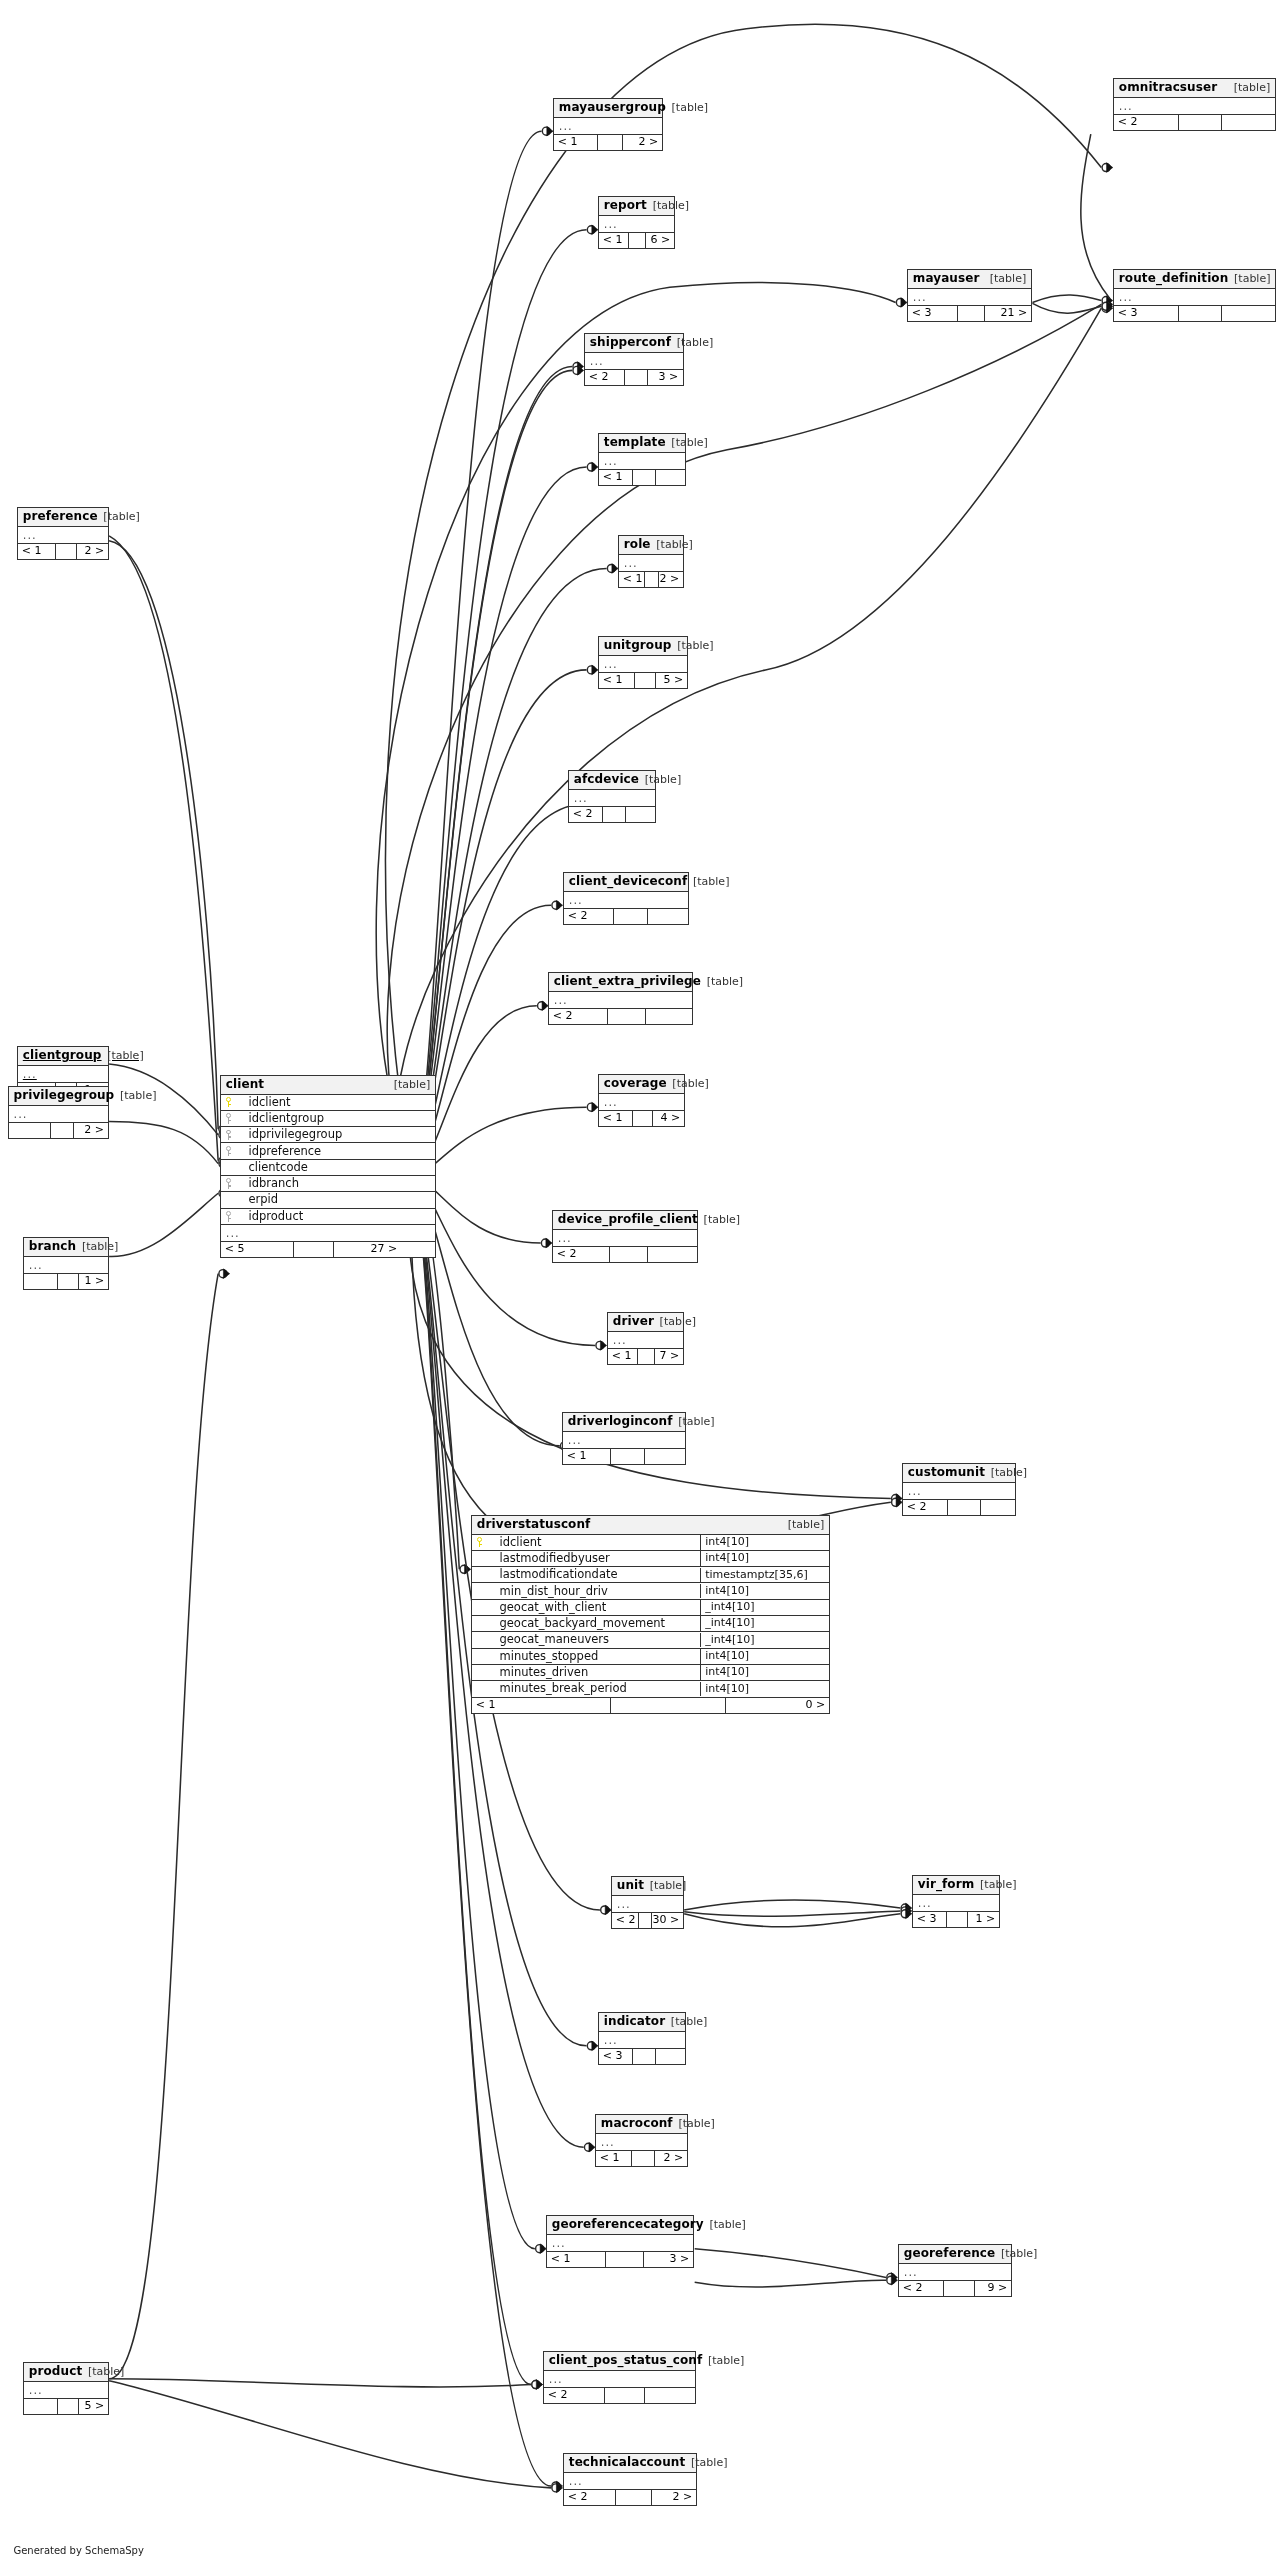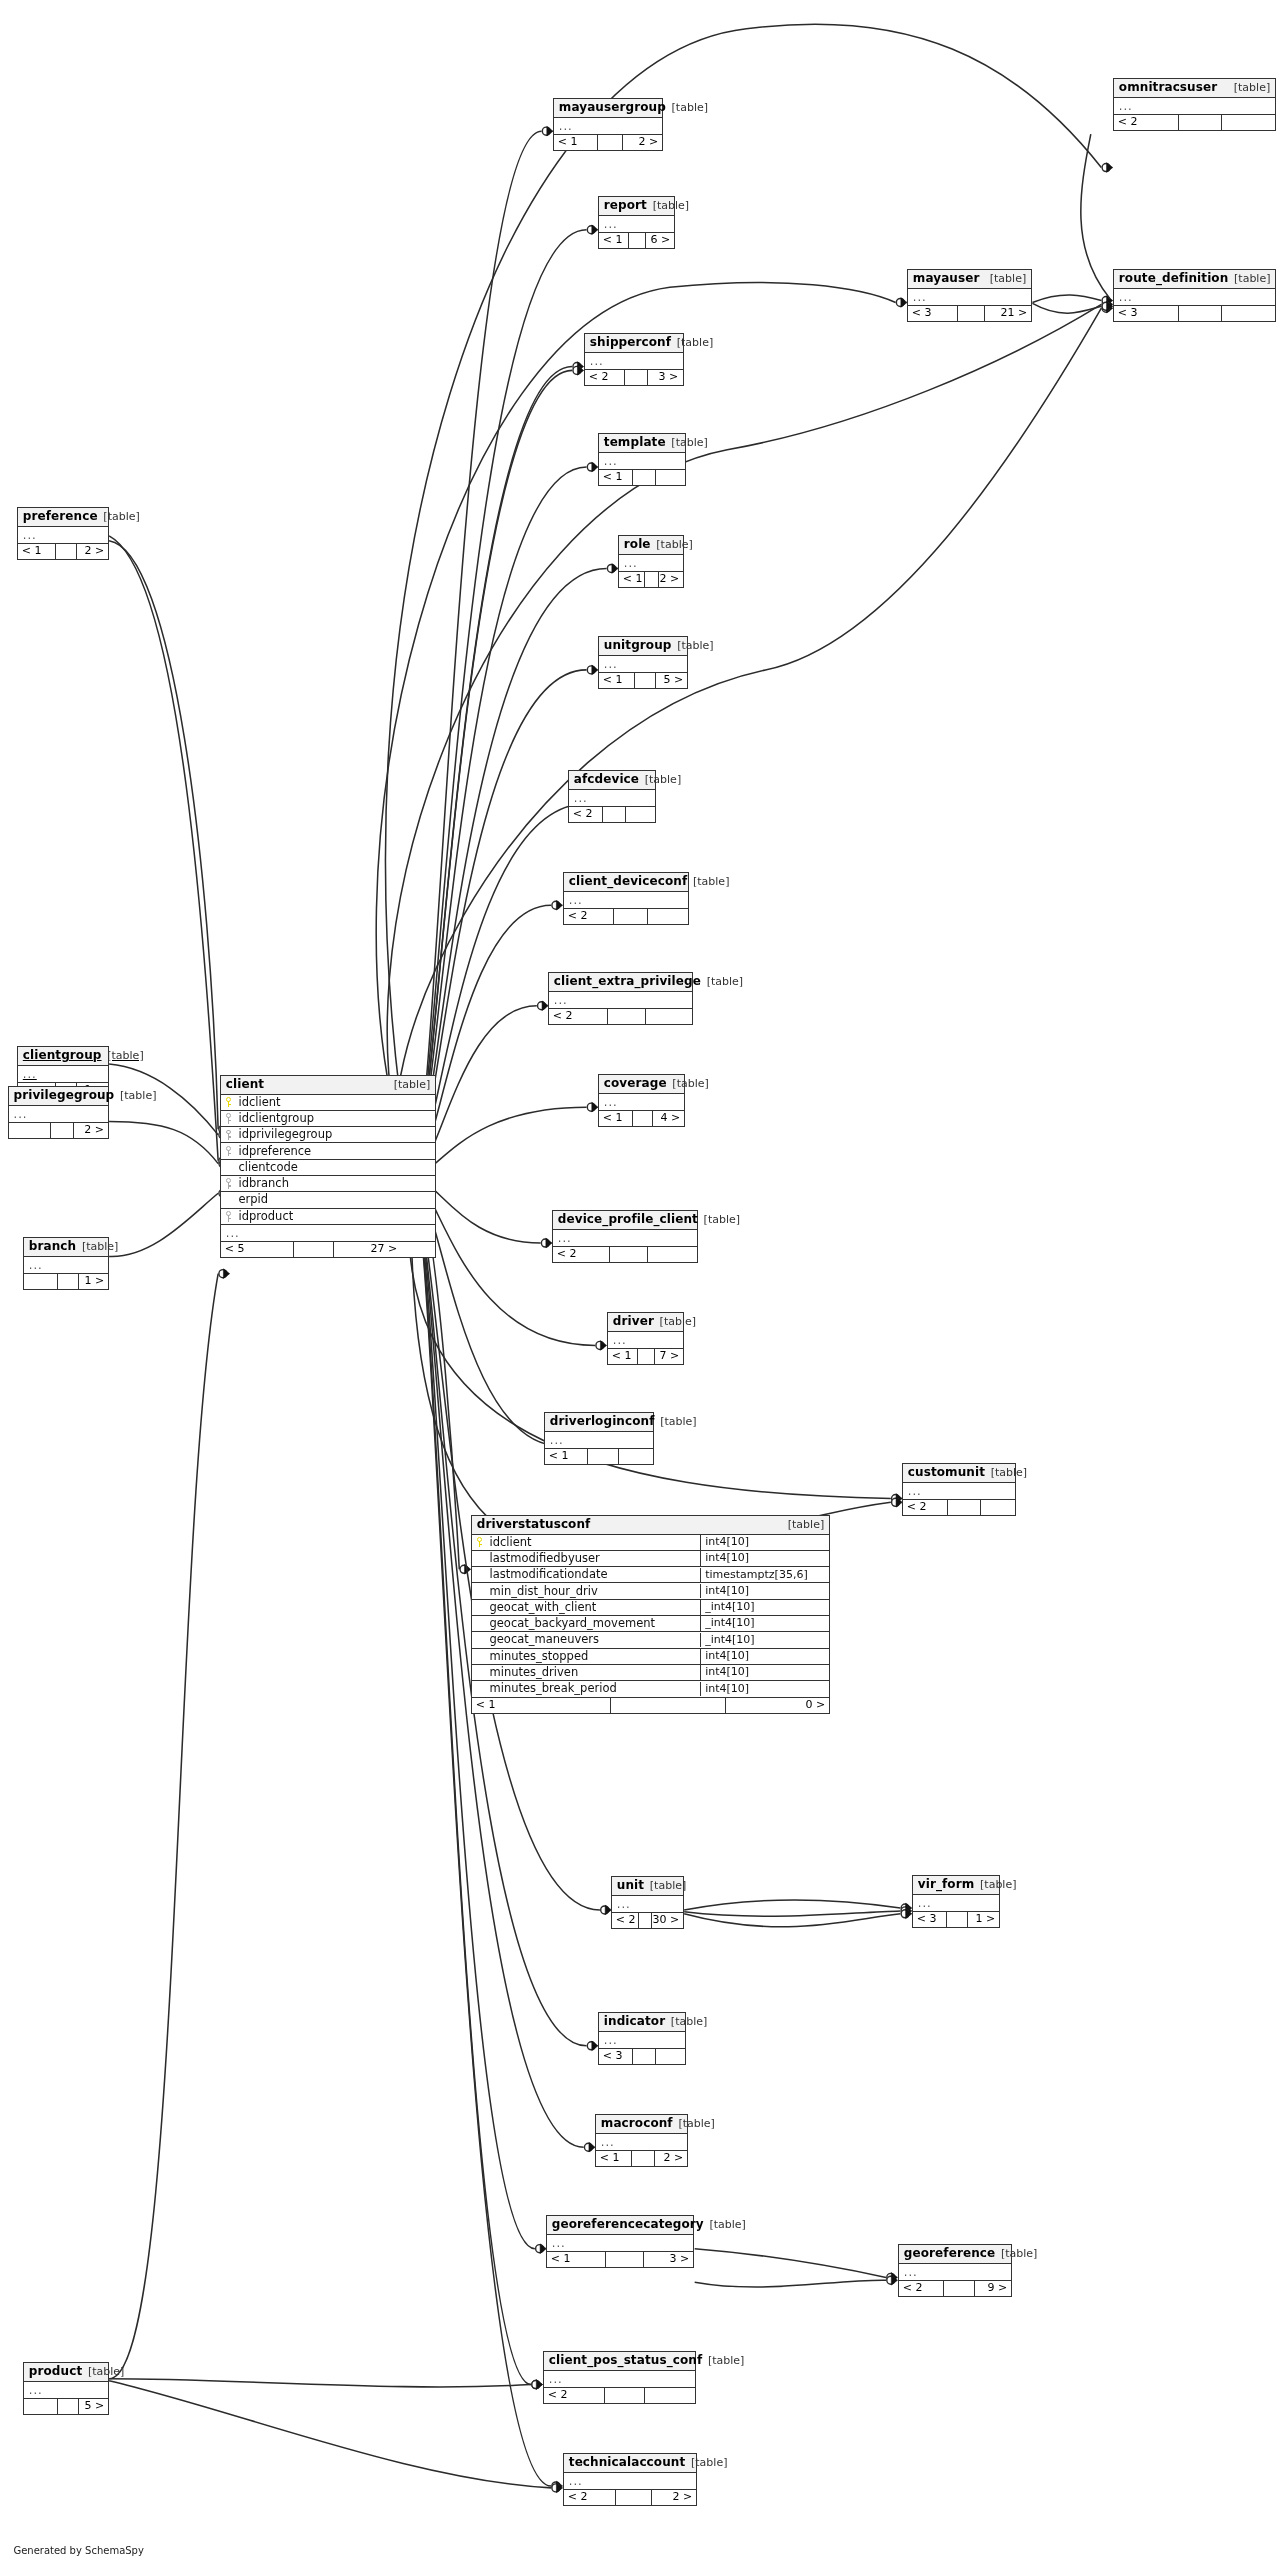--- a/index.html
+++ b/index.html
@@ -12,21 +12,21 @@
   svg.edges polygon.arrow{fill:#111111;stroke:#111111;stroke-width:.6;}
 
   .tbl{position:absolute;border:1.4px solid #333;background:#fff;box-sizing:border-box;}
   .tbl .hdr{background:#f2f2f2;border-bottom:1.4px solid #333;
             padding:1.9px 4.8px;display:flex;align-items:baseline;justify-content:space-between;
             white-space:nowrap;line-height:1.15;}
   .tbl .hdr .tname{font-weight:bold;font-size:12px;color:#000;letter-spacing:0.1px;}
   .tbl .hdr .ttag{font-size:11px;color:#333;margin-left:5.7px;font-weight:normal;}
   .tbl .row{border-bottom:1px solid #333;display:flex;align-items:center;
             font-size:11.5px;color:#111;line-height:1.15;min-height:16.3px;box-sizing:border-box;}
-  .tbl .row .cname{padding:1px 4.8px 1px 2.9px;flex:1;white-space:nowrap;display:flex;align-items:center;gap:6px;}
+  .tbl .row .cname{padding:1px 4.8px 1px 2.9px;flex:1;white-space:nowrap;display:flex;align-items:center;gap:16px;}
   .tbl .row .ctype{padding:1px 3.8px;border-left:1px solid #333;white-space:nowrap;font-size:11px;}
   .tbl .ellipsis{padding:1px 4.8px;color:#555;font-size:11.5px;letter-spacing:1px;
                  border-bottom:1.4px solid #333;min-height:16.3px;box-sizing:border-box;
                  display:flex;align-items:center;}
   .tbl .foot{display:flex;font-size:11px;line-height:1.15;min-height:15.3px;}
   .tbl .foot .fc{border-right:1px solid #333;padding:0 3.8px;box-sizing:border-box;
                  display:flex;align-items:center;white-space:nowrap;}
   .tbl .foot .fc:last-child{border-right:none;}
   .tbl .foot .fl{justify-content:flex-start;}
   .tbl .foot .fr{justify-content:flex-end;}
@@ -374,21 +374,21 @@
           <span class="tname">driver</span>
           <span class="ttag">[table]</span>
         </div>
         <div class="ellipsis">...</div>
         <div class="foot">
           <div class="fc fl" style="width:30px">&lt; 1</div>
           <div class="fc fl" style="width:17px"></div>
           <div class="fc fr" style="width:28px">7 &gt;</div>
         </div>
       </div>
-      <div class="tbl" style="left: 544px; top: 1412px; width: 110px;">
+      <div class="tbl" style="left: 562px; top: 1412px; width: 124px;">
         <div class="hdr">
           <span class="tname">driverloginconf</span>
           <span class="ttag">[table]</span>
         </div>
         <div class="ellipsis">...</div>
         <div class="foot">
           <div class="fc fl" style="width:48px">&lt; 1</div>
           <div class="fc fl" style="width:34px"></div>
           <div class="fc fl" style="width:38px"></div>
         </div>

